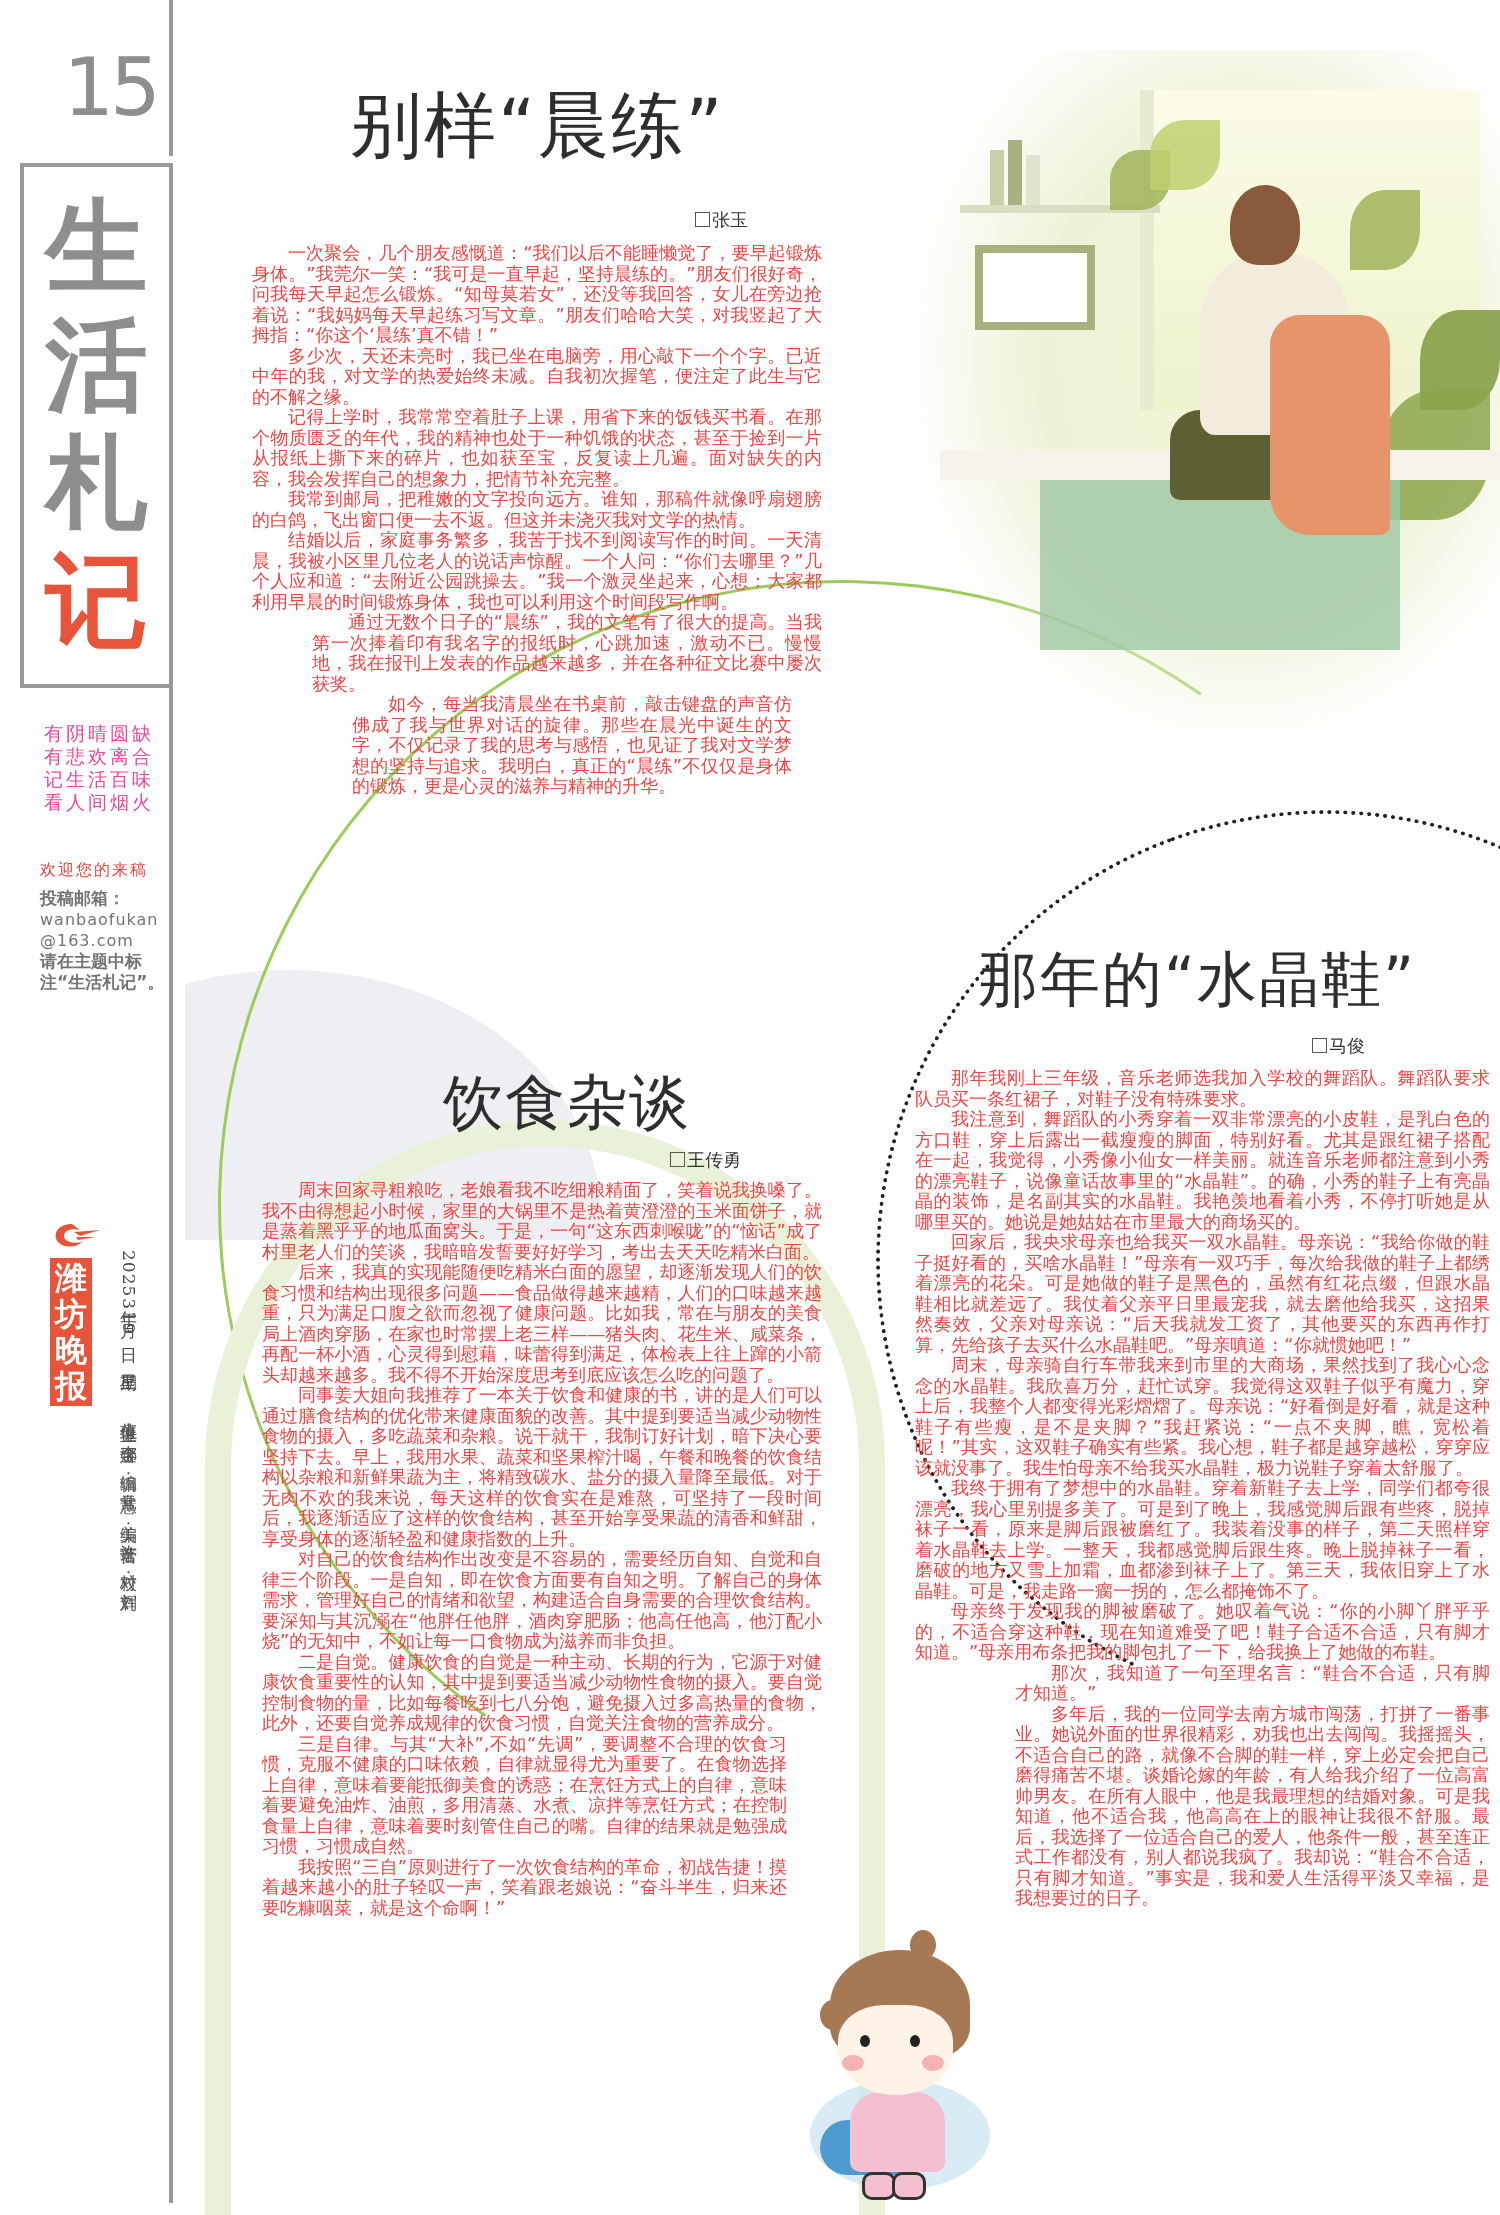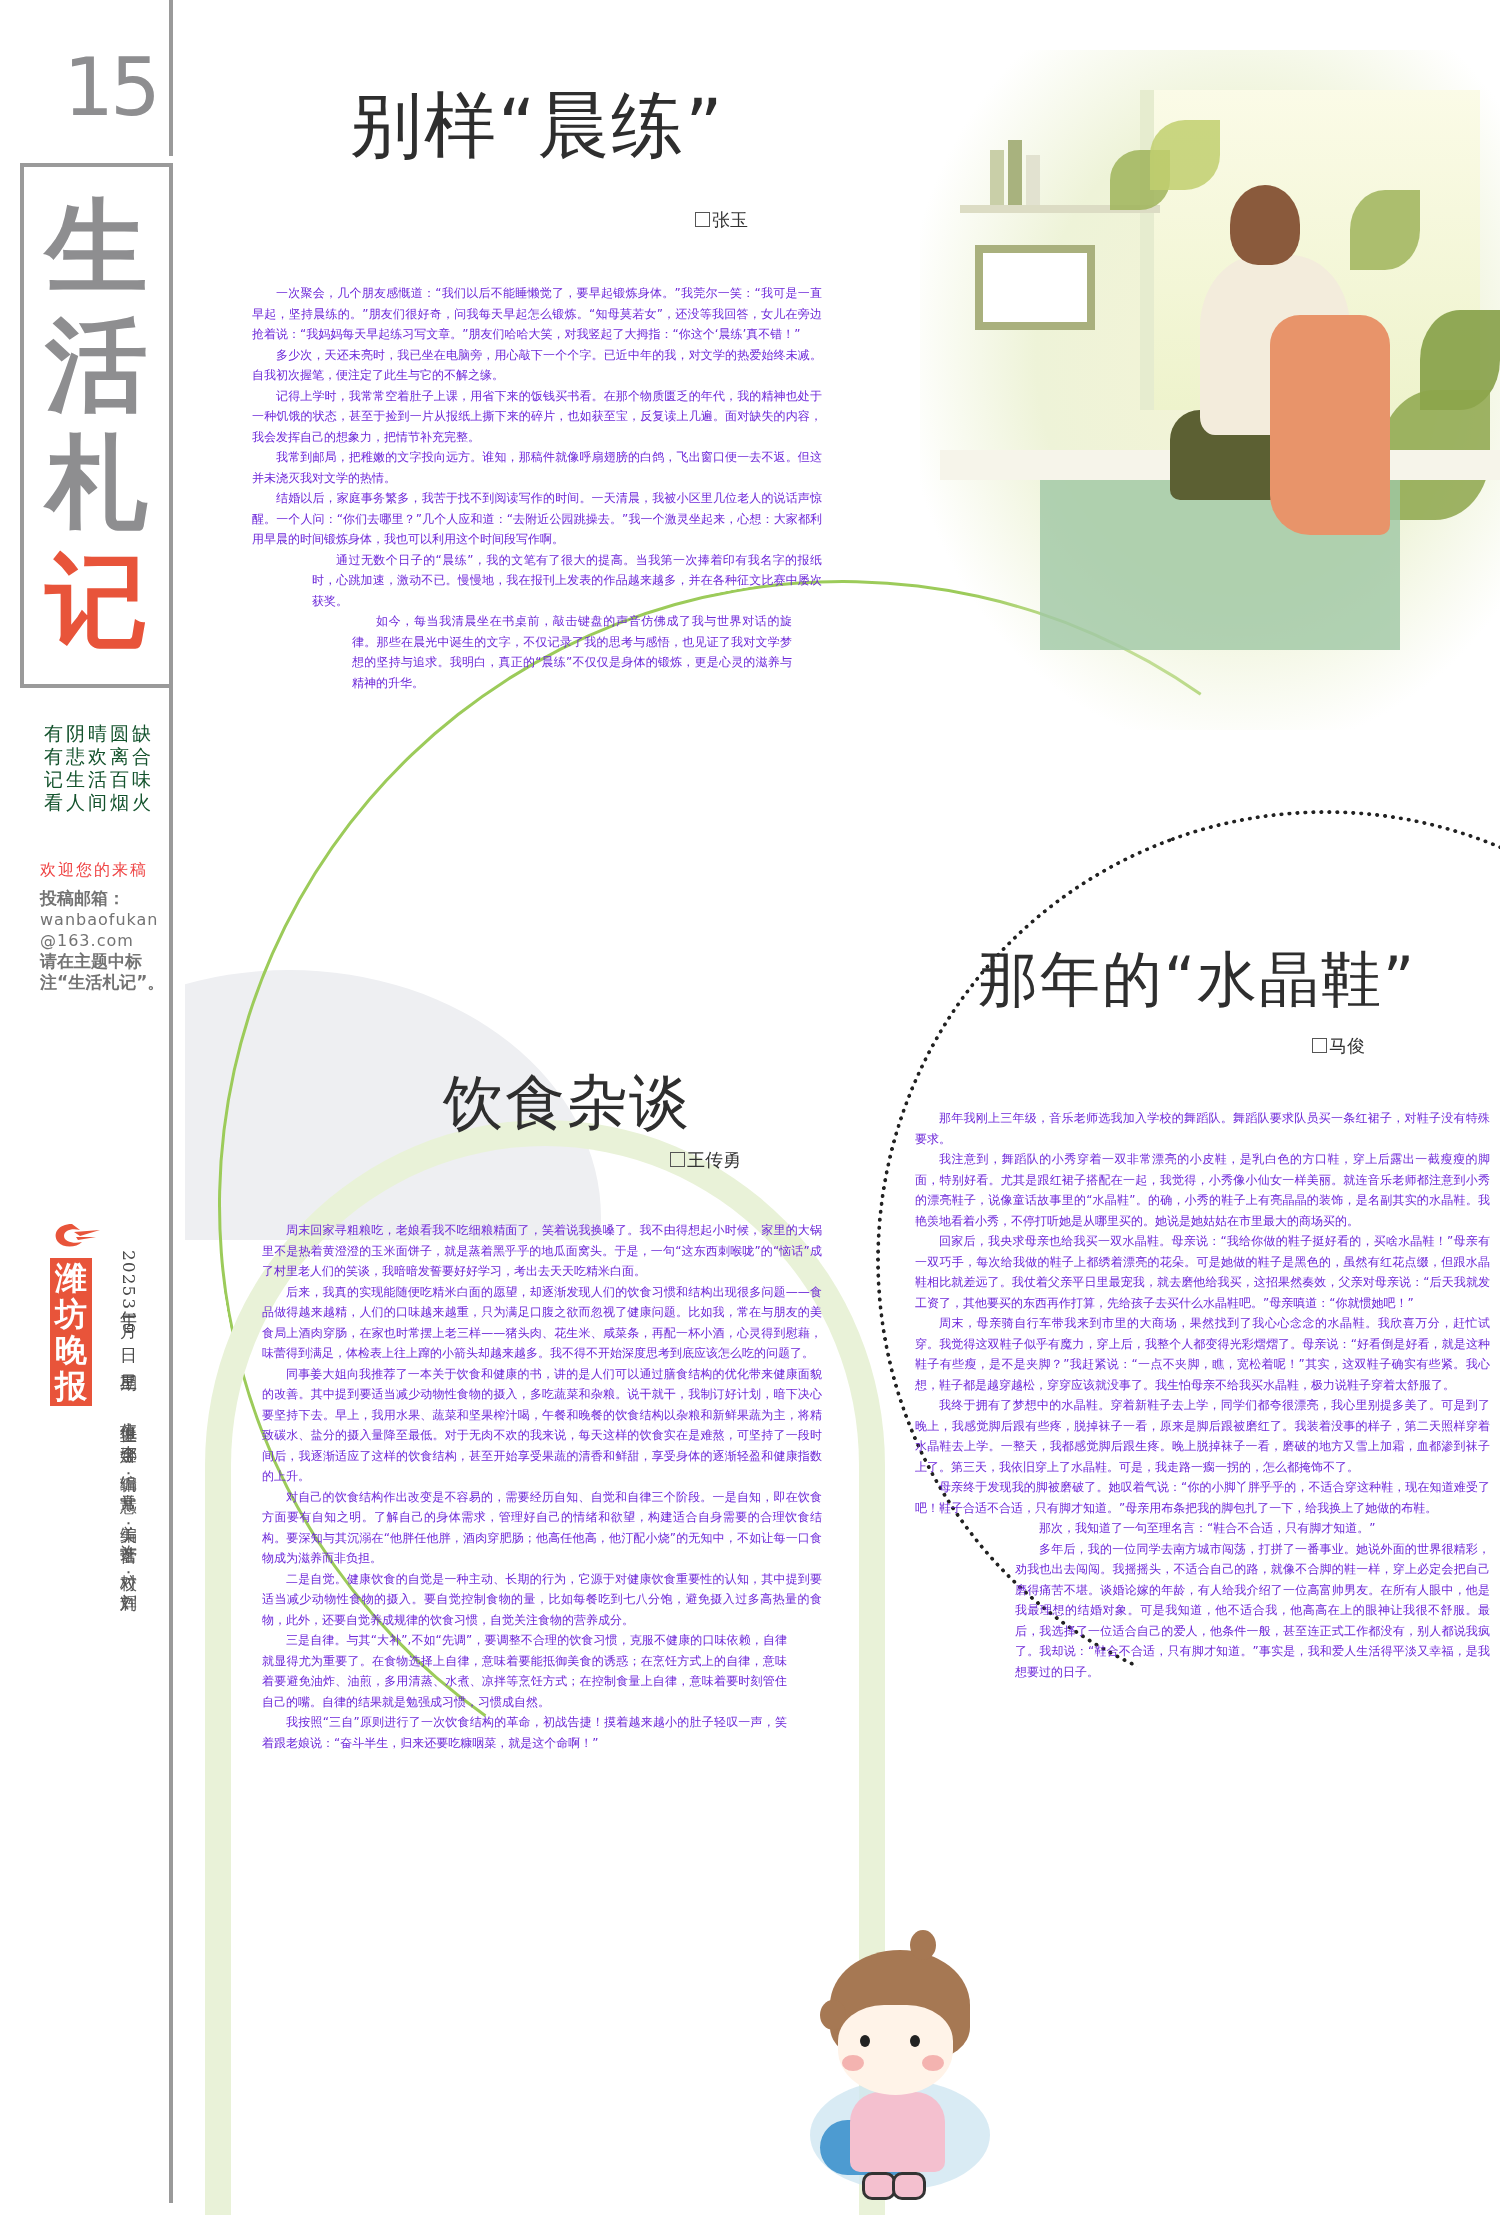--- a/index.html
+++ b/index.html
@@ -8,21 +8,21 @@
 
   
   .rail { position: absolute; left: 0; top: 0; width: 175px; height: 2215px; }
   .rail-divider { position: absolute; left: 169px; top: 0; width: 4px; background: #9a9a9a; }
   .rail-divider.top { top: 0; height: 156px; }
   .rail-divider.bottom { top: 683px; height: 1520px; }
   .page-no { position: absolute; right: 18px; top: 48px; font-family: "DejaVu Sans", sans-serif; font-size: 80px; font-weight: 400; color: #8e8e90; letter-spacing: -4px; line-height: 1; }
   .column-box { position: absolute; left: 20px; top: 163px; width: 153px; height: 525px; border: 4px solid #9a9a9a; }
   .column-title { position: absolute; left: 0; top: 20px; width: 100%; text-align: center; font-family: "DejaVu Serif", "Liberation Serif", serif; font-weight: bold; font-size: 102px; line-height: 118px; color: #8e8e90; }
   .column-title .accent { color: #e8543a; }
-  .motto { position: absolute; left: 44px; top: 722px; font-family: "DejaVu Serif", serif; font-size: 19px; line-height: 23px; color: #14532d; letter-spacing: 3px; }
+  .motto { position: absolute; left: 44px; top: 722px; font-family: "DejaVu Serif", serif; font-size: 19px; line-height: 23px; color: #ec4899; letter-spacing: 3px; }
   .motto div { margin-bottom: 0; }
   .submit-hint { position: absolute; left: 40px; top: 860px; font-family: "DejaVu Serif", serif; font-size: 16px; color: #ef4444; letter-spacing: 2px; }
   .submit-block { position: absolute; left: 40px; top: 888px; width: 125px; font-size: 17px; line-height: 21px; color: #737373; font-weight: bold; }
   .submit-block .email { font-weight: normal; font-family: "DejaVu Sans", sans-serif; font-size: 16px; letter-spacing: 1px; }
   .logo-wrap { position: absolute; left: 50px; top: 1220px; width: 48px; }
   .logo-swoosh { width: 50px; height: 30px; }
   .logo-box { margin-top: 4px; background: #e8543a; color: #fff; width: 42px; font-family: "DejaVu Serif", serif; font-weight: bold; font-size: 32px; line-height: 36px; text-align: center; padding: 2px 0; }
   .date-col { position: absolute; left: 118px; top: 1250px; writing-mode: vertical-rl; font-family: "DejaVu Serif", "Liberation Serif", serif; font-size: 17px; color: #4a4a4a; letter-spacing: 1px; }
   .date-col span { margin-bottom: 18px; }
   .staff-col { position: absolute; left: 118px; top: 1410px; writing-mode: vertical-rl; font-family: "DejaVu Serif", serif; font-size: 17px; color: #555; letter-spacing: 1px; }
@@ -46,21 +46,21 @@
   .illust .woman-hair { position: absolute; left: 350px; top: 175px; width: 70px; height: 80px; background: #8a5a3c; border-radius: 50% 50% 40% 40%; }
   .illust .woman-body { position: absolute; left: 320px; top: 245px; width: 150px; height: 180px; background: #f3ecdc; border-radius: 40% 40% 10% 10%; }
   .illust .chair { position: absolute; left: 390px; top: 305px; width: 120px; height: 220px; background: #e8946a; border-radius: 30px 30px 10px 40px; }
   .illust .pants { position: absolute; left: 290px; top: 400px; width: 140px; height: 90px; background: #5c6033; border-radius: 30px 10px 10px 10px; }
   .illust .plant { position: absolute; border-radius: 50% 0 50% 0; background: #9fb45a; opacity: .85; }
 
   
   .title { position: absolute; font-family: "DejaVu Sans", sans-serif; font-weight: 400; color: #2e2e2e; letter-spacing: 2px; }
   .byline { position: absolute; font-size: 18px; color: #333; }
   .byline::before { content: ""; display: inline-block; width: 13px; height: 13px; border: 1px solid #555; margin-right: 2px; vertical-align: -1px; }
-  .body { position: absolute; font-size: 12px; line-height: 20.5px; color: #6d28d9; text-align: justify; margin-top: 40px; }
+  .body { position: absolute; font-size: 18px; line-height: 20.5px; color: #ef4444; text-align: justify; }
   .body p { text-indent: 2em; }
   .a1-title { left: 350px; top: 78px; font-size: 72px; }
   .a1-byline { left: 695px; top: 208px; }
   .a1-body { left: 252px; top: 243px; width: 570px; }
   .a2-title { left: 443px; top: 1063px; font-size: 60px; }
   .a2-byline { left: 670px; top: 1148px; }
   .a2-body { left: 262px; top: 1180px; width: 560px; }
   .a3-title { left: 978px; top: 940px; font-size: 60px; }
   .a3-byline { left: 1268px; top: 1034px; margin-left: 44px; }
   .a3-body { left: 915px; top: 1068px; width: 575px; }

